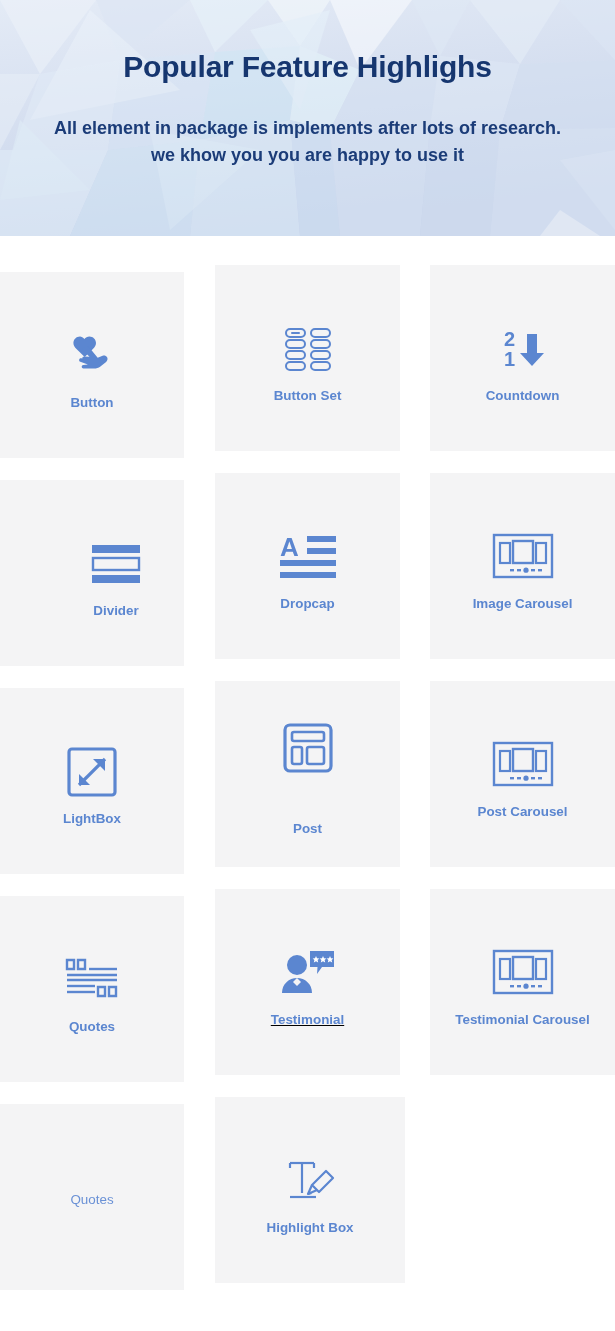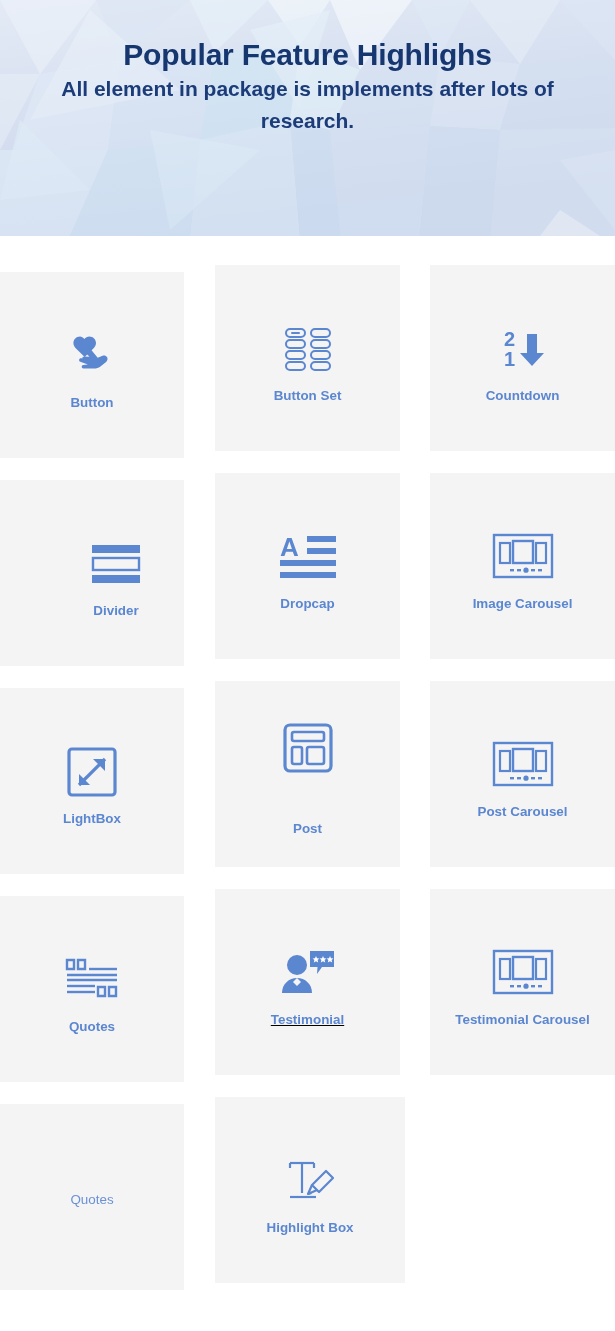--- a/index.html
+++ b/index.html
@@ -17,31 +17,32 @@
     width:615px;
     height:236px;
     overflow:hidden;
     background:linear-gradient(180deg,#dfe7f4 0%,#ccd7ec 55%,#c9d4ea 100%);
   }
   .hero-poly{ position:absolute; inset:0; width:100%; height:100%; }
   .hero-inner{
     position:relative;
     z-index:3;
     text-align:center;
-    padding-top:38px;
+    padding-top:50px;
   }
   .hero-title{
     font-size:30px;
     font-weight:bold;
     color:#16366f;
     letter-spacing:-0.2px;
     line-height:1.15;
   }
   .hero-sub{
-    font-size:21px;
+    margin-top:30px;
+    font-size:18px;
     font-weight:bold;
     color:#1b3c78;
     line-height:1.55;
     padding:0 14px;
   }
 
   
   .grid{
     position:relative;
     width:615px;
@@ -124,20 +125,21 @@
       <polygon points="560,160 615,150 615,230" fill="#e9f1fa" opacity="0.5"></polygon>
       <polygon points="560,210 600,236 540,236" fill="#ffffff" opacity="0.75"></polygon>
       <polygon points="20,120 90,190 0,200" fill="#e7f6fc" opacity="0.6"></polygon>
     </g>
   </svg>
 
   <div class="hero-inner">
     <div class="hero-title">Popular Feature Highlighs</div>
     <div class="hero-sub">
       <div>All element in package is implements after lots of research.</div>
+      <div>we khow you you are happy to use it</div>
     </div>
   </div>
 </div>
 
 <div class="grid">
 
   <div class="card" style="left:0px; top:36px; width:184px; height:186px;">
     <div class="icon-wrap">
       <svg width="50" height="46" viewBox="0 0 50 46">
         <path d="M13 3.5c-3.6 0-6.6 2.9-6.6 6.5 0 2.3 1.4 4.3 3.1 6l8.2 8.1 8.2-8.1c1.7-1.7 3.1-3.7 3.1-6 0-3.6-3-6.5-6.6-6.5-2 0-3.8 .9-5 2.4-1.2-1.5-3-2.4-4.4-2.4z" fill="#5b86d0"></path>

